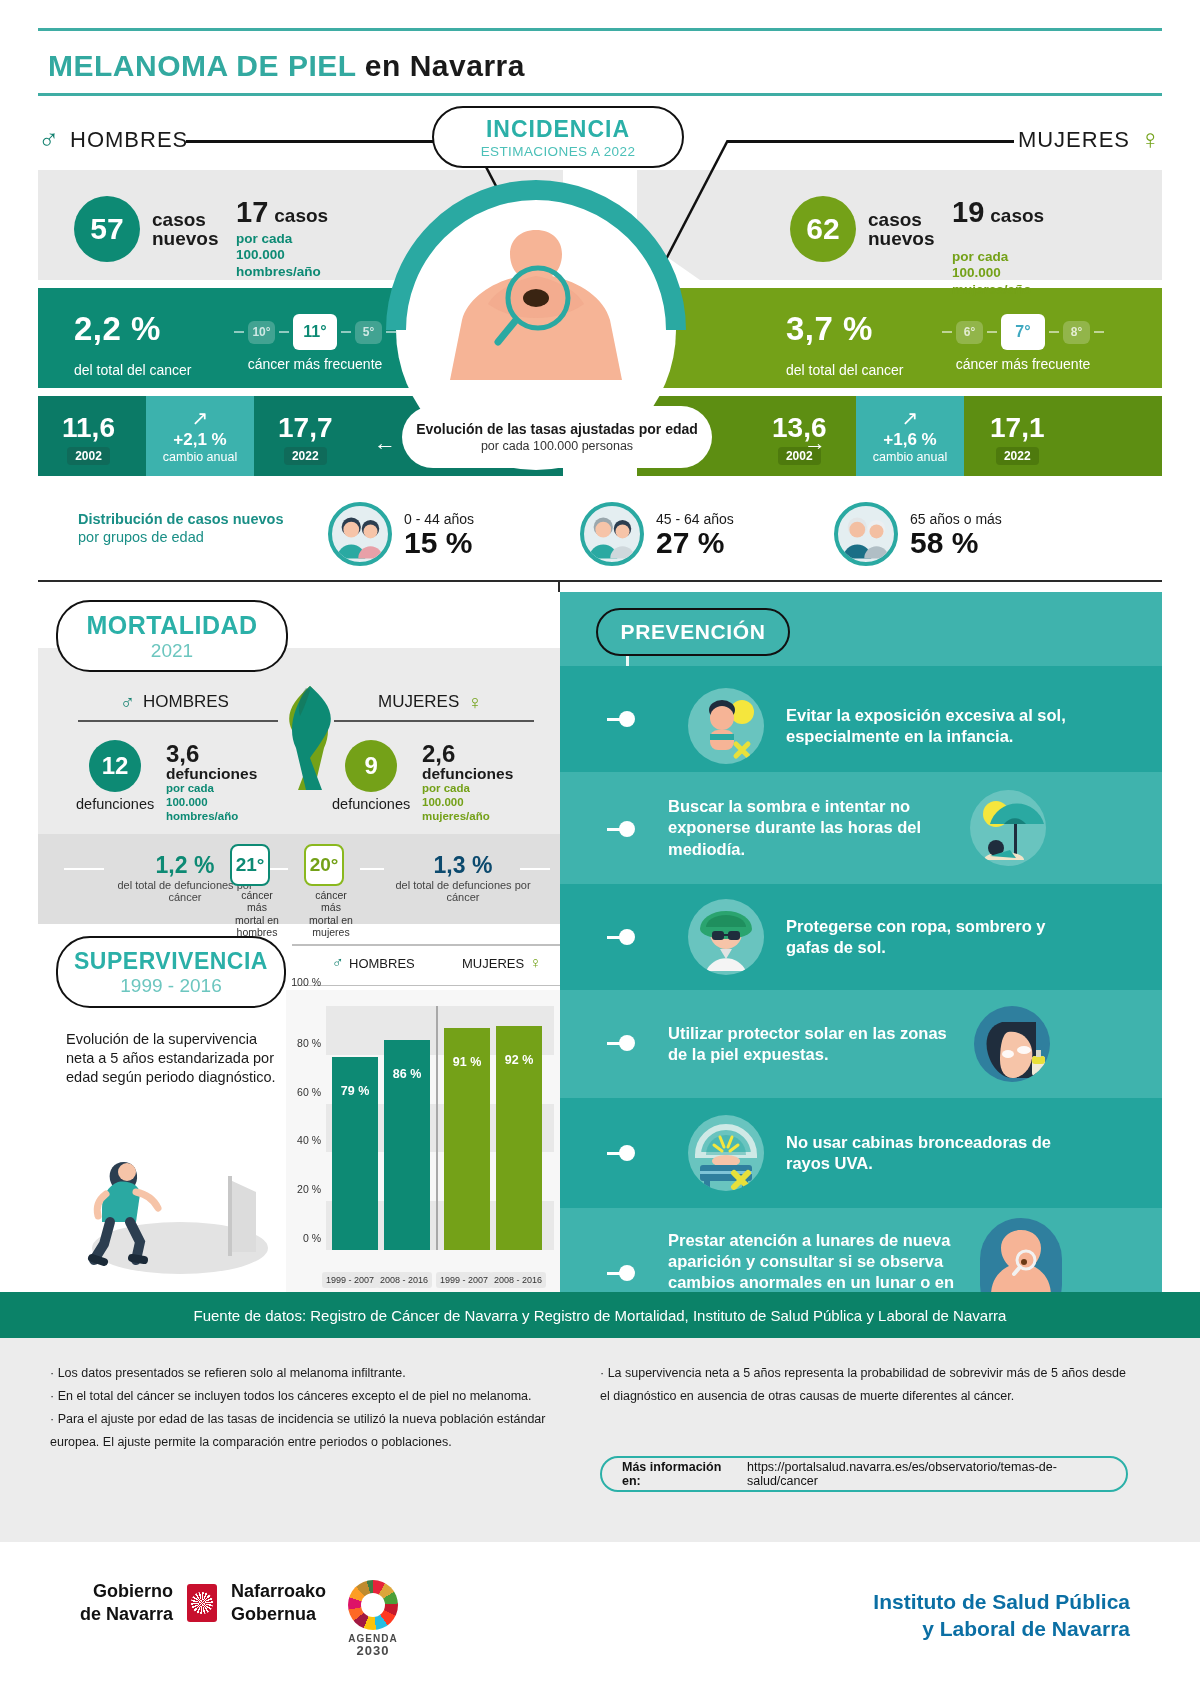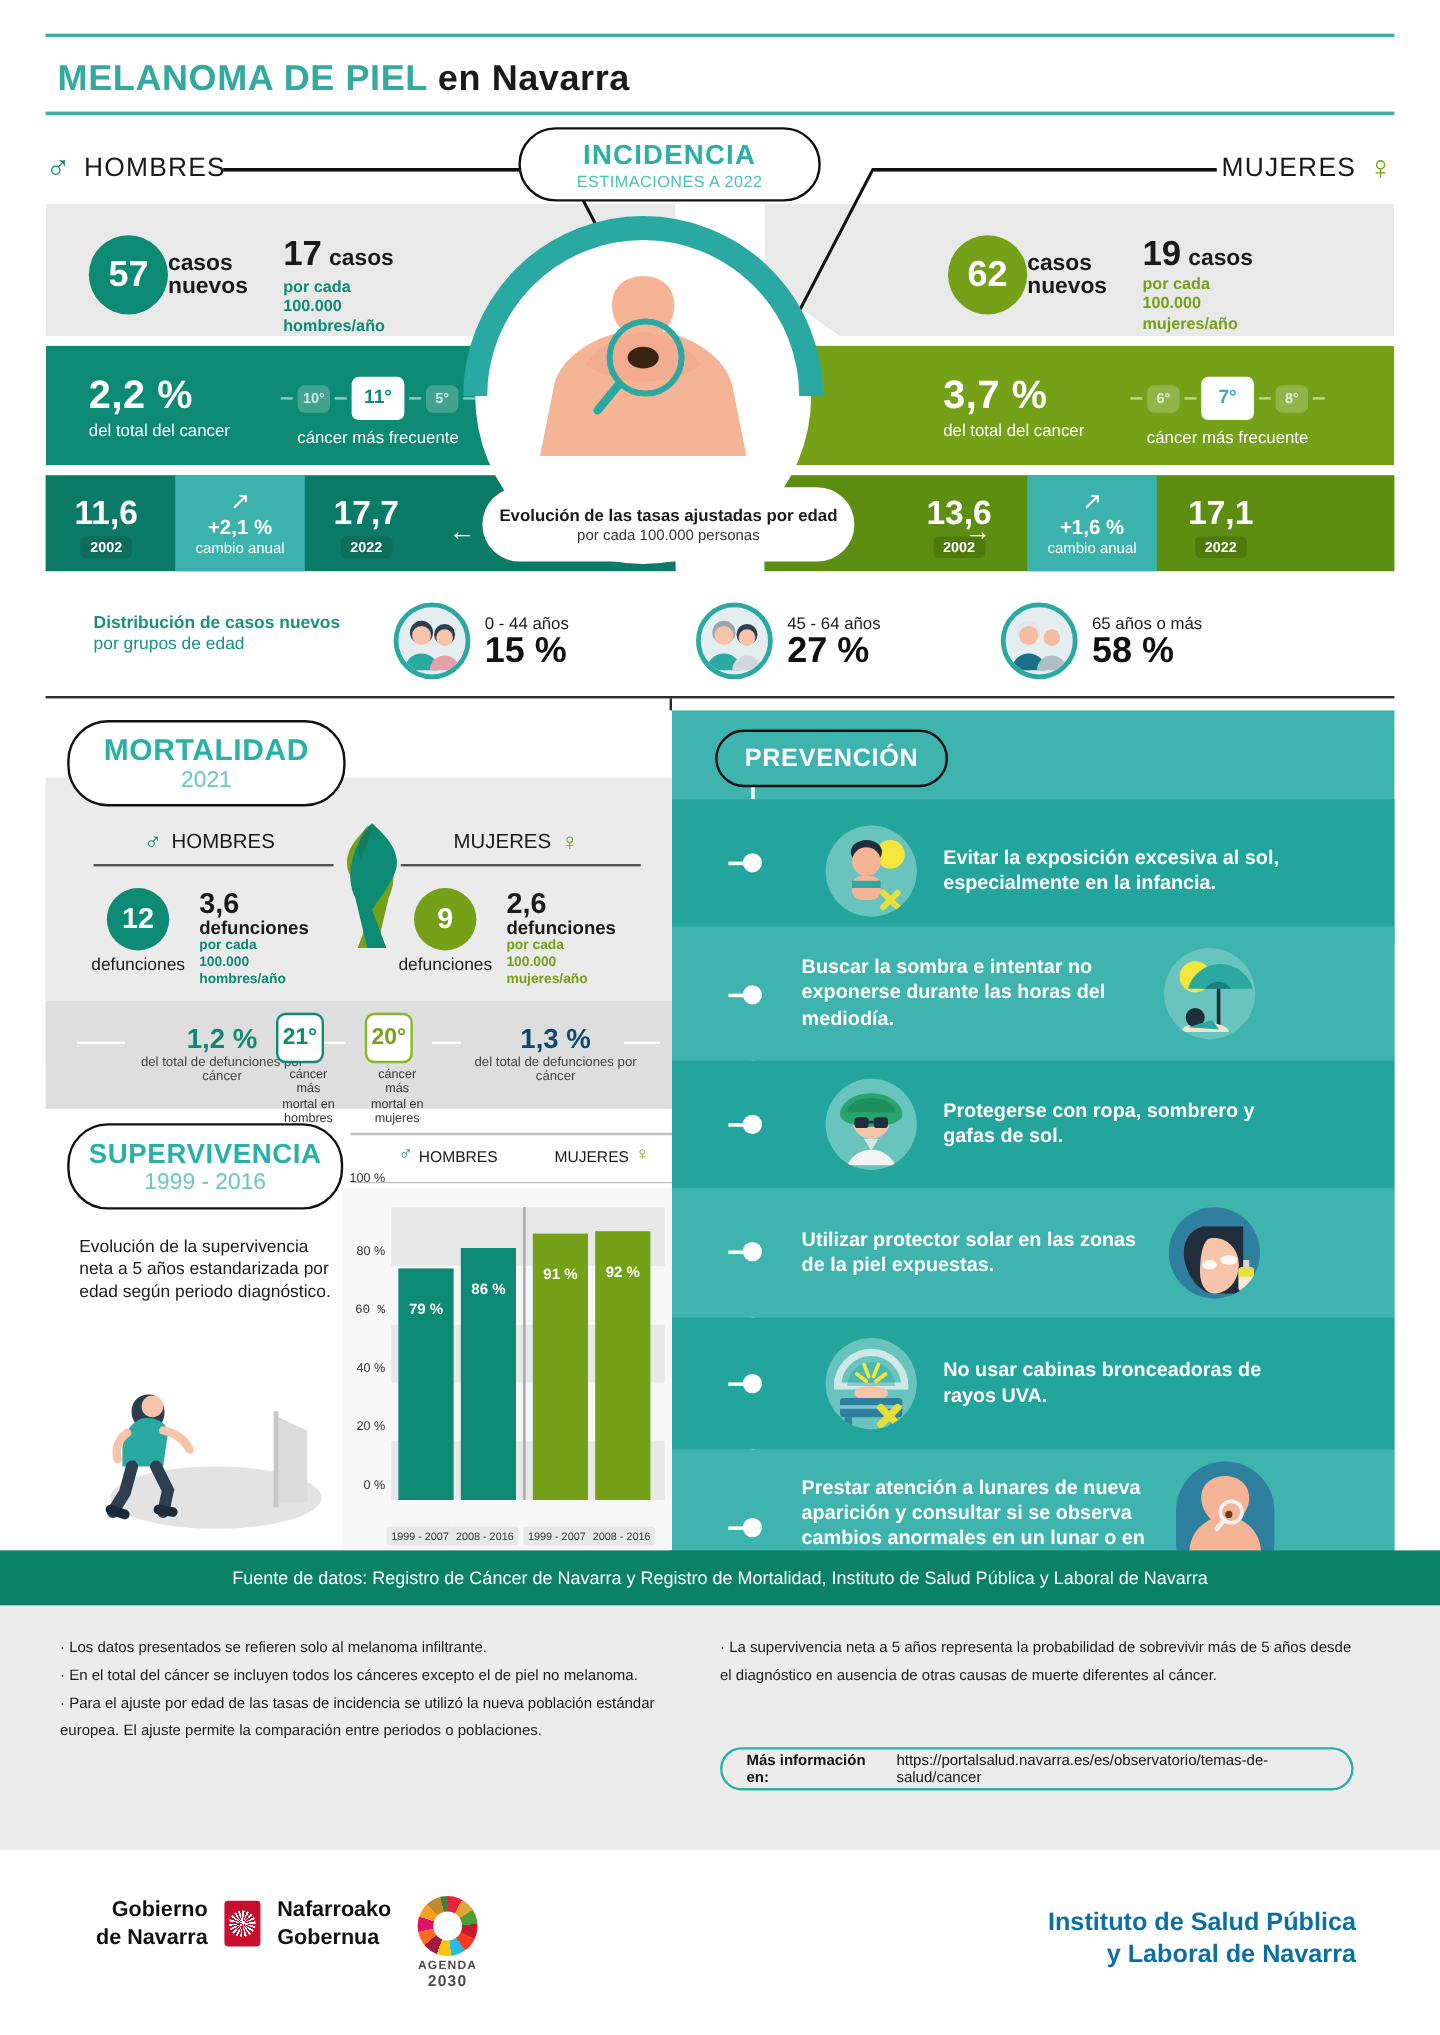--- a/index.html
+++ b/index.html
@@ -54,21 +54,21 @@
   .women-mid { right:38px; top:288px; width:525px; height:100px; background:#74a118;
                clip-path: polygon(8% 0, 100% 0, 100% 100%, 0 100%, 0 28%); }
   .men-bot { left:38px; top:396px; width:525px; height:80px; background:#0b7a66; }
   .women-bot { right:38px; top:396px; width:525px; height:80px; background:#5d8e12; }
 
   .circ-big { width:66px; height:66px; border-radius:50%; color:#fff; font-size:30px;
               font-weight:bold; display:flex; align-items:center; justify-content:center; }
   .circ-teal { background:#0d8a74; }
   .circ-green { background:#74a118; }
 
-  .cellrow { position:absolute; display:flex; align-items:center; gap:0; }
+  .cellrow { position:absolute; display:flex; align-items:center; gap:12px; }
   .lbl-casos { font-size:19px; font-weight:bold; color:#1a1a1a; line-height:1.02; }
   .big-num { font-size:29px; font-weight:bold; color:#1a1a1a; }
   .sub-sm { font-size:13.5px; line-height:1.22; font-weight:bold; }
   .sub-teal { color:#0d8a74; }
   .sub-green { color:#74a118; }
 
   .pct-big { font-size:33px; font-weight:bold; color:#fff; letter-spacing:0.5px; }
   .pct-sub { font-size:14px; color:#fff; margin-top:2px; }
 
   .rankrow { display:flex; align-items:center; gap:4px; }
@@ -302,21 +302,21 @@
   </div>
   <div style="position:absolute; left:278px; top:412px; text-align:center;">
     <div class="rate-num">17,7</div>
     <div class="yearpill">2022</div>
   </div>
 
   <div class="cellrow" style="left:790px; top:196px;">
     <div class="circ-big circ-green">62</div>
     <div class="lbl-casos">casos<br>nuevos</div>
   </div>
-  <div class="cellrow" style="left:952px; top:196px; flex-direction:column; align-items:flex-start; gap:0;">
+  <div class="cellrow" style="left:952px; top:196px; flex-direction:column; align-items:flex-start; gap:20px;">
     <div style="display:flex; align-items:baseline; gap:6px;">
       <span class="big-num">19</span>
       <span class="lbl-casos">casos</span>
     </div>
     <div class="sub-sm sub-green">por cada<br>100.000<br>mujeres/año</div>
   </div>
 
   <div class="cellrow" style="left:786px; top:310px; flex-direction:column; align-items:flex-start;">
     <div class="pct-big">3,7 %</div>
     <div class="pct-sub">del total del cancer</div>
@@ -527,21 +527,21 @@
       <div class="chart-panel">
         <div class="plot">
 
           <div class="gridband" style="bottom:0;   height:48.8px;"></div>
           <div class="gridband" style="bottom:97.6px; height:48.8px;"></div>
           <div class="gridband" style="bottom:195.2px; height:48.8px;"></div>
 
           <div class="ytick" style="bottom:0;">0 %</div>
           <div class="ytick" style="bottom:48.8px;">20 %</div>
           <div class="ytick" style="bottom:97.6px;">40 %</div>
-          <div class="ytick" style="bottom:146.4px;font-family:Liberation Mono, monospace;">60 %</div>
+          <div class="ytick" style="bottom:146.4px;">60 %</div>
           <div class="ytick" style="bottom:195.2px;">80 %</div>
           <div class="ytick" style="bottom:256px;">100 %</div>
 
           <div class="vsep" style="left:110px;"></div>
 
           <div class="bar teal" style="left:6px;">
             <div class="fill" style="height:192.8px;"></div>
             <div class="blabel" style="bottom:152px;">79 %</div>
           </div>
           <div class="bar teal" style="left:58px;">

